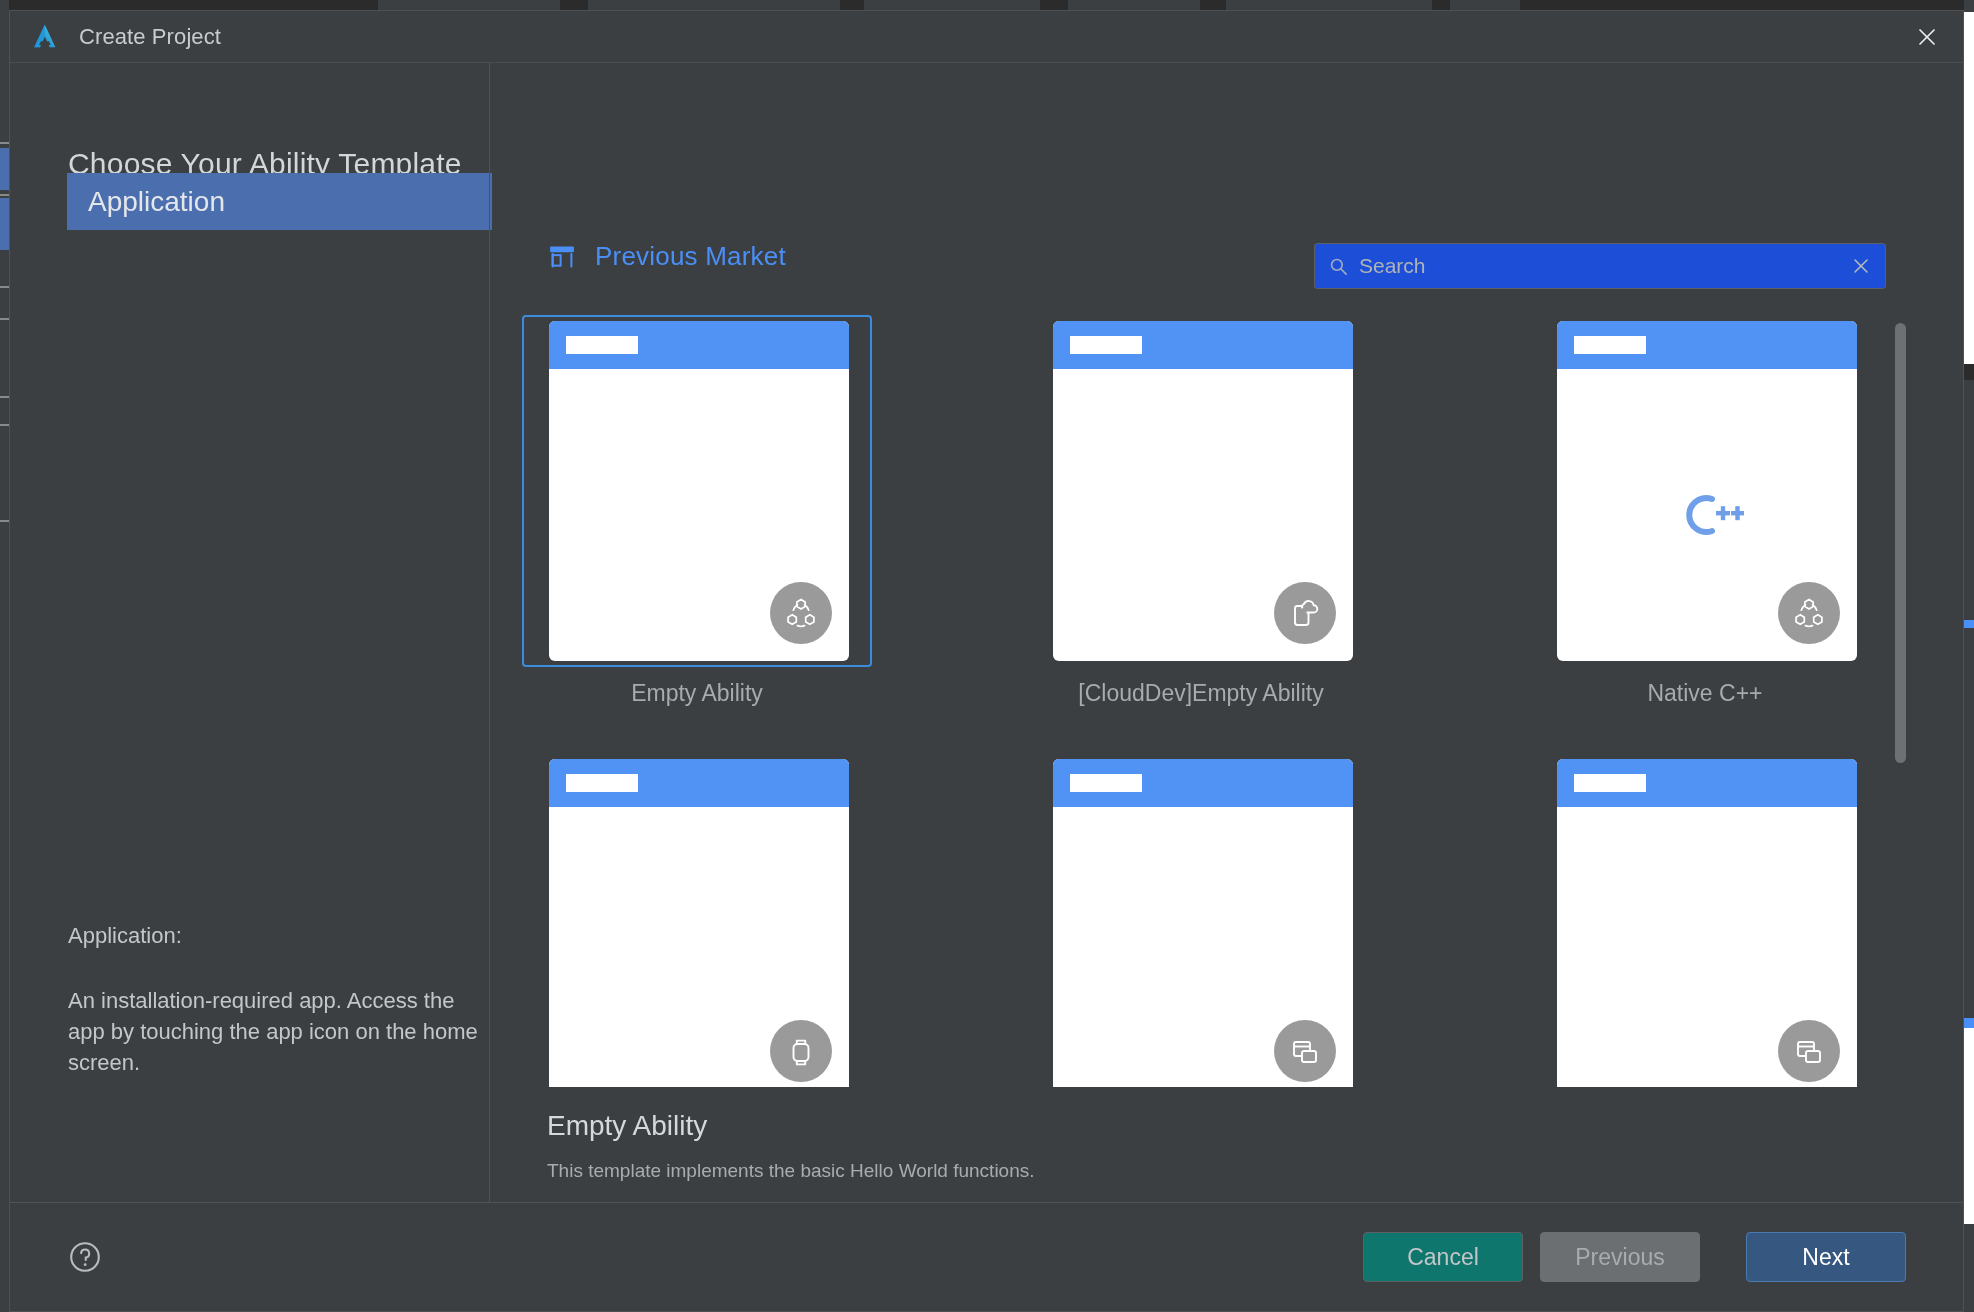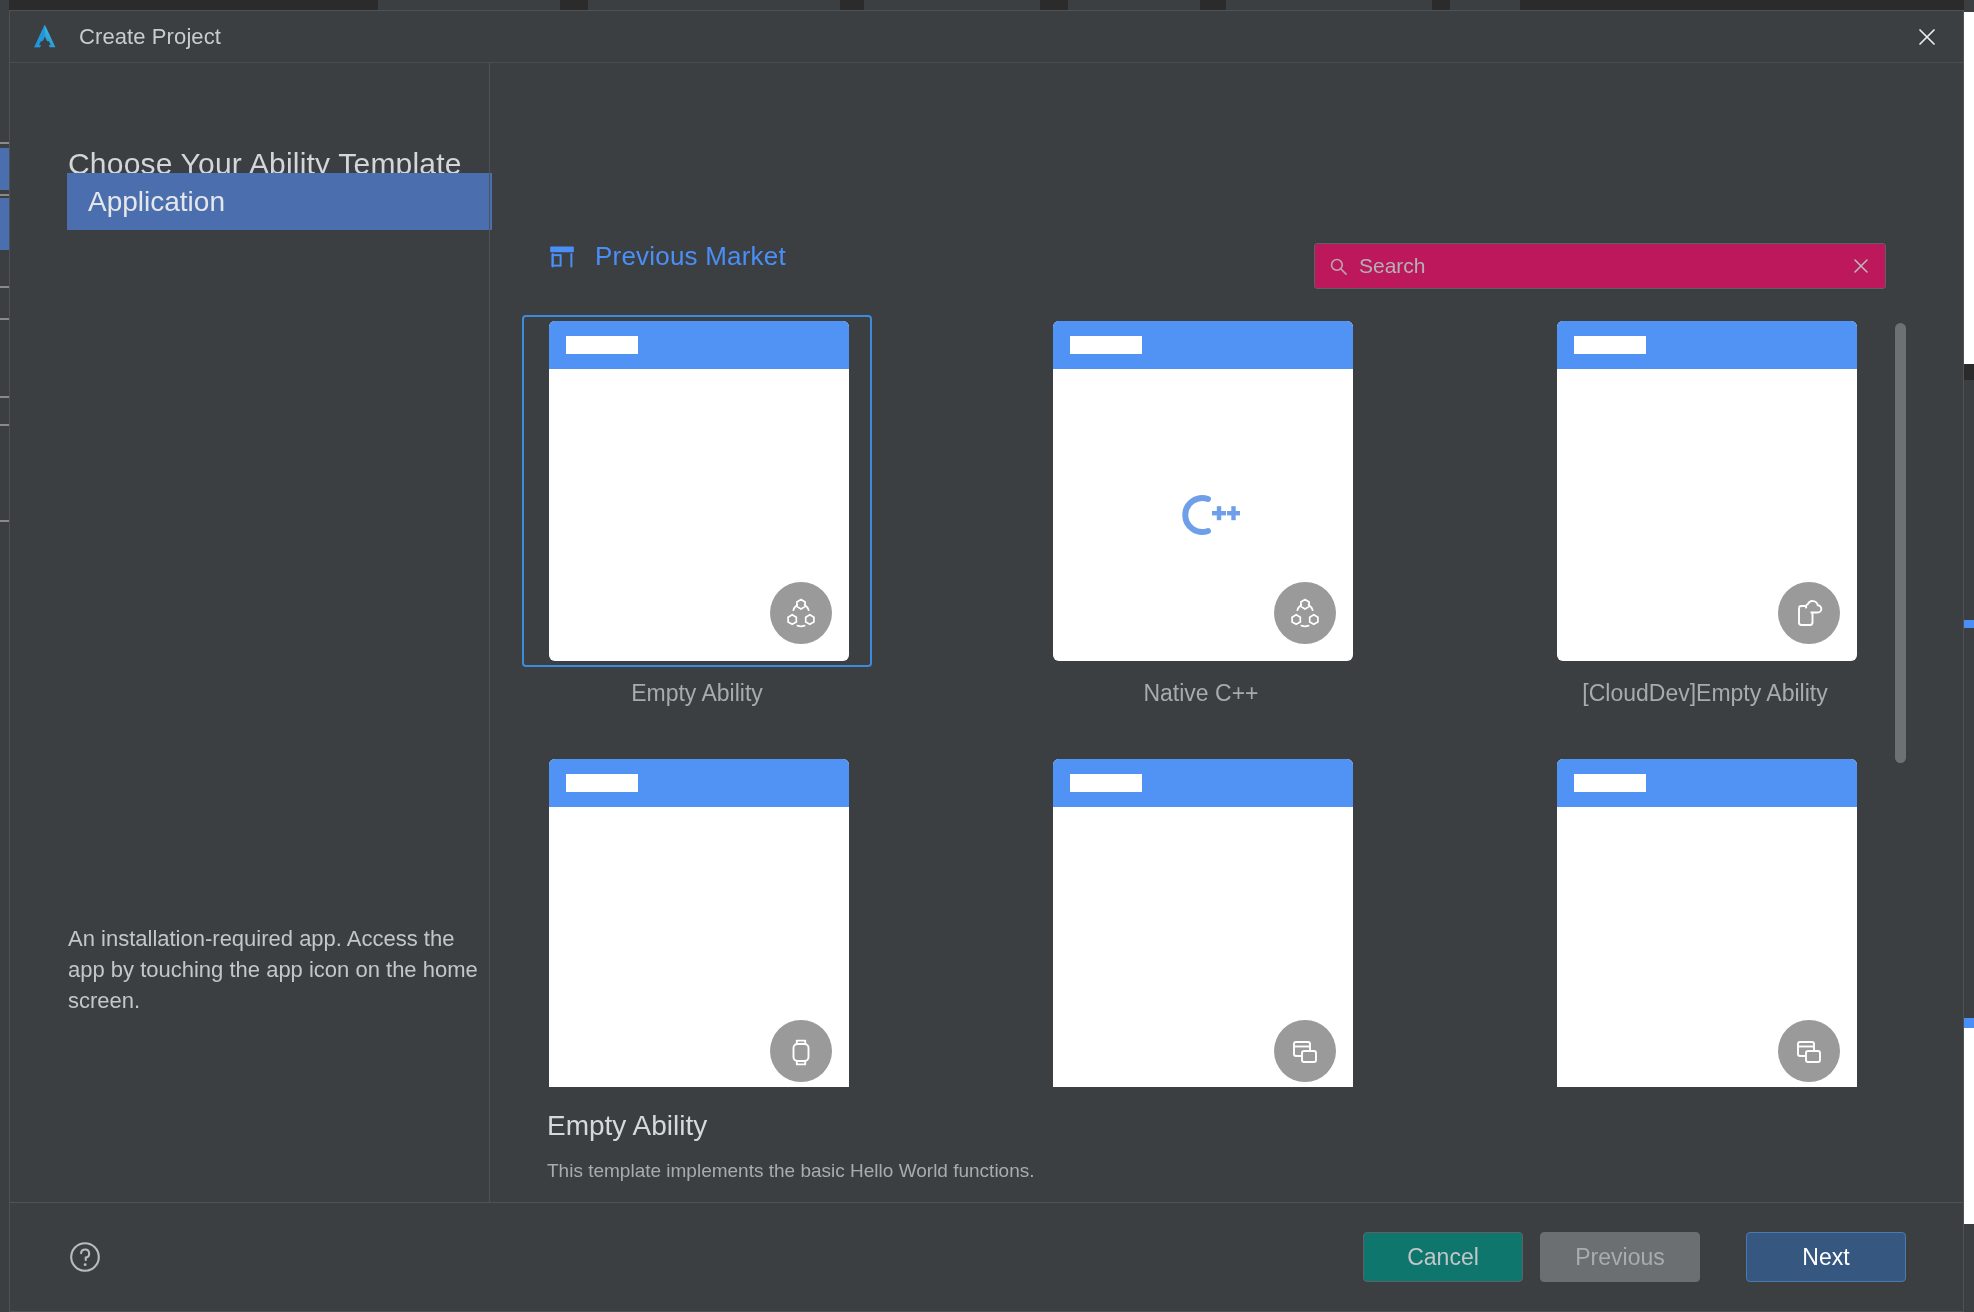--- a/index.html
+++ b/index.html
@@ -112,21 +112,21 @@
     position: absolute; left: 57px; top: 178px;
     display: flex; align-items: center;
   }
   #market-icon { width: 30px; height: 30px; flex: none; }
   #market-label {
     margin-left: 18px; font-size: 26px; color: #4a8ef7; letter-spacing: .2px;
   }
   #search-wrap {
     position: absolute; right: 77px; top: 180px;
     width: 572px; height: 46px;
-    background: #be185d; border: 1px solid #5c6063; border-radius: 3px;
+    background: #1d4ed8; border: 1px solid #5c6063; border-radius: 3px;
     display: flex; align-items: center; padding: 0 12px 0 14px;
   }
   #search-icon { width: 19px; height: 19px; flex: none; opacity: .85; }
   #search-field {
     flex: 1 1 auto; margin-left: 11px;
     background: transparent; border: none; outline: none;
     font-family: "Liberation Sans", sans-serif;
     font-size: 21px; color: #b9bcbe;
   }
   #search-field::placeholder { color: #b0b3b5; }
@@ -300,20 +300,21 @@
 
     <div id="page-heading">Choose Your Ability Template</div>
 
     <div id="category-list">
       <div class="cat-item selected">
         <span>Application</span>
       </div>
     </div>
 
     <div id="info-panel">
+      <div id="info-title">Application:</div>
       <div id="info-desc">An installation-required app. Access the app by touching the app icon on the home screen.</div>
     </div>
 
     <div id="vdivider"></div>
 
     <div id="right-panel">
 
       <div id="market-row">
         <svg id="market-icon" viewBox="0 0 24 24">
           <rect x="2.5" y="3.5" width="19" height="4.6" rx="0.8" fill="#4a8ef7"></rect>
@@ -361,20 +362,39 @@
             <div class="card-caption">Empty Ability</div>
           </div>
 
           <div class="card-cell">
             <div class="card-sel-box">
               <div class="thumb">
                 <div class="thumb-bar">
                     <div class="pill"></div>
                   </div>
                 <div class="thumb-body">
+                  <div class="badge">
+                    <svg viewBox="0 0 36 36" fill="none" stroke="#ffffff" stroke-width="1.9" stroke-linejoin="round">
+                      <rect x="8" y="11" width="13.5" height="19" rx="2.4"></rect>
+                      <path d="M19.5 17.5 h7.2 a3.6 3.6 0 0 0 0-7.2 a5.2 5.2 0 0 0-9.8-1.3 a3.3 3.3 0 0 0-1.6 4.3" fill="#9a9a9a"></path>
+                    </svg>
+                  </div>
+                </div>
+              </div>
+            </div>
+            <div class="card-caption">[CloudDev]Empty Ability</div>
+          </div>
+
+          <div class="card-cell">
+            <div class="card-sel-box">
+              <div class="thumb">
+                <div class="thumb-bar">
+                    <div class="pill"></div>
+                  </div>
+                <div class="thumb-body">
                   <div class="cpp-mark">
                     <svg width="74" height="56" viewBox="0 0 74 56">
                       <path d="M42 12 A17 17 0 1 0 42 44" fill="none" stroke="#6f9fe8" stroke-width="6" stroke-linecap="round"></path>
                       <g fill="#6f9fe8">
                         <rect x="46" y="24" width="14" height="4.4"></rect>
                         <rect x="50.8" y="19.2" width="4.4" height="14"></rect>
                         <rect x="61" y="24" width="13" height="4.4"></rect>
                         <rect x="65.3" y="19.2" width="4.4" height="14"></rect>
                       </g>
                     </svg>
@@ -386,39 +406,20 @@
                       <path d="M26.8 19.8 l4.1 2.4 v4.7 l-4.1 2.4 l-4.1-2.4 v-4.7 Z"></path>
                       <path d="M10.3 15.2 A10 10 0 0 1 14.4 9.6" stroke-linecap="round"></path>
                       <path d="M25.7 15.2 A10 10 0 0 0 21.6 9.6" stroke-linecap="round"></path>
                       <path d="M14.4 30.6 A10 10 0 0 0 21.6 30.6" stroke-linecap="round"></path>
                     </svg>
                   </div>
                 </div>
               </div>
             </div>
             <div class="card-caption">Native C++</div>
-          </div>
-
-          <div class="card-cell">
-            <div class="card-sel-box">
-              <div class="thumb">
-                <div class="thumb-bar">
-                    <div class="pill"></div>
-                  </div>
-                <div class="thumb-body">
-                  <div class="badge">
-                    <svg viewBox="0 0 36 36" fill="none" stroke="#ffffff" stroke-width="1.9" stroke-linejoin="round">
-                      <rect x="8" y="11" width="13.5" height="19" rx="2.4"></rect>
-                      <path d="M19.5 17.5 h7.2 a3.6 3.6 0 0 0 0-7.2 a5.2 5.2 0 0 0-9.8-1.3 a3.3 3.3 0 0 0-1.6 4.3" fill="#9a9a9a"></path>
-                    </svg>
-                  </div>
-                </div>
-              </div>
-            </div>
-            <div class="card-caption">[CloudDev]Empty Ability</div>
           </div>
 
           <div class="card-cell">
             <div class="card-sel-box">
               <div class="thumb">
                 <div class="thumb-bar">
                     <div class="pill"></div>
                   </div>
                 <div class="thumb-body">
                   <div class="badge">

